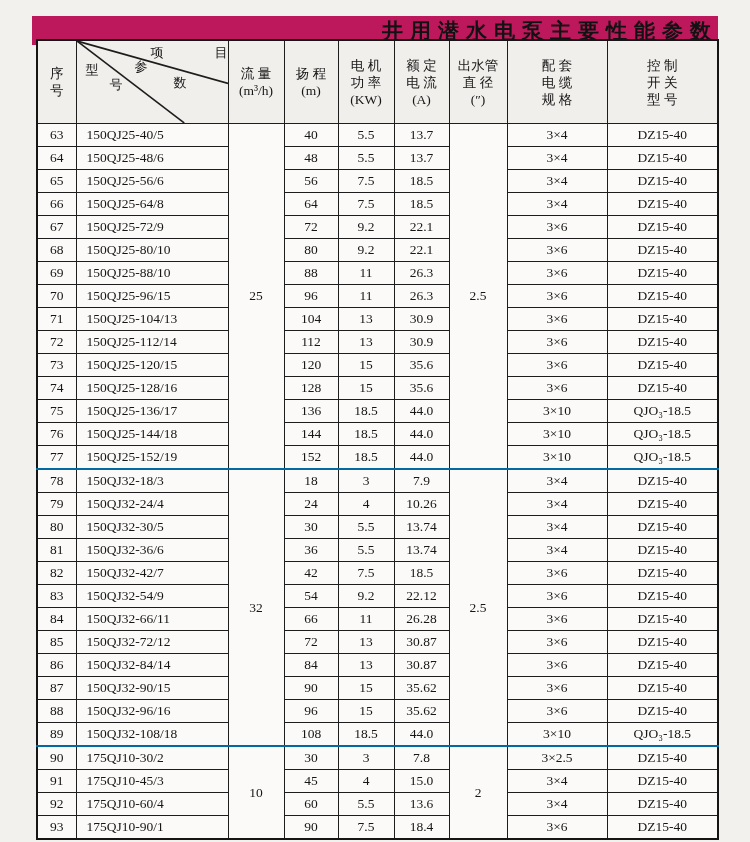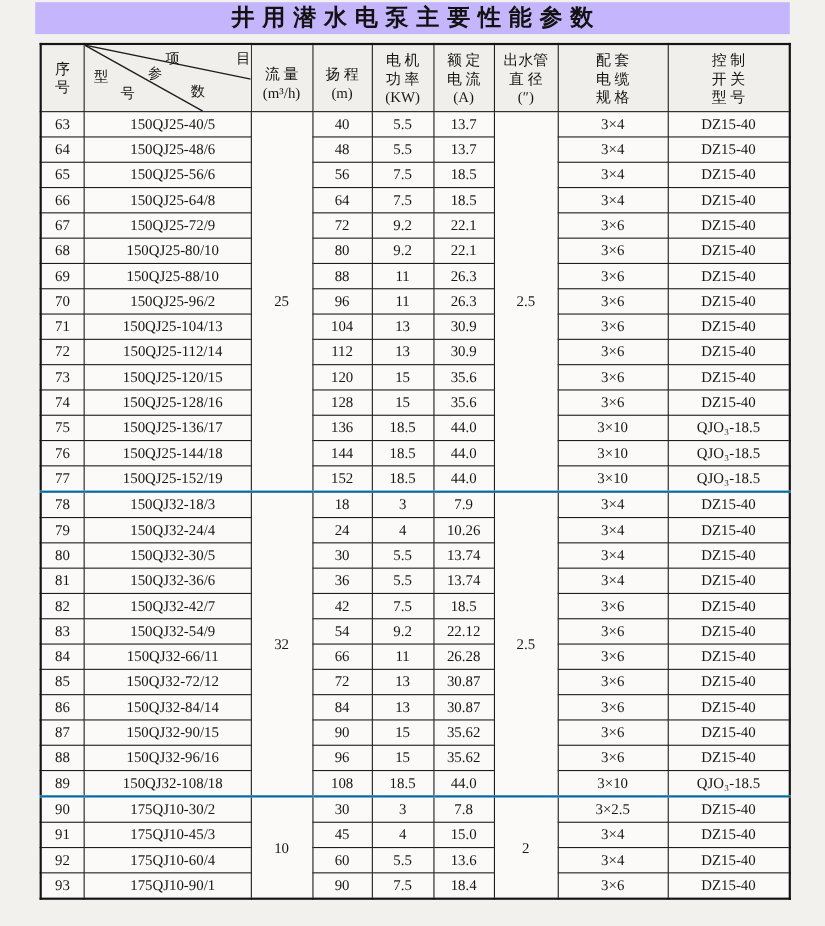--- a/index.html
+++ b/index.html
@@ -6,23 +6,23 @@
   body{
     width:750px;height:842px;
     background:#f3f1ee;
     font-family:"Liberation Serif","DejaVu Serif",serif;
     color:#161616;
     overflow:hidden;
   }
   .page{position:relative;width:750px;height:842px;}
 
   .title-band{
-    position:absolute;left:32px;top:2px;width:686px;height:29px;
-    background:#c4b5fd;
-    text-align:center;line-height:29px;
+    position:absolute;left:32px;top:16px;width:686px;height:29px;
+    background:#be185d;
+    text-align:right;line-height:29px;
     font-family:"Liberation Sans","DejaVu Sans",sans-serif;
     font-weight:bold;font-size:21px;letter-spacing:7px;text-indent:7px;
     color:#121212;
   }
 
   table.spec{
     position:absolute;left:36px;top:39px;
     width:681px;
     border-collapse:collapse;table-layout:fixed;
     background:#fbfaf8;
@@ -40,30 +40,30 @@
     background:#f1efec;
     vertical-align:middle;
   }
   .spec tbody td{
     height:22px;
     text-align:center;
     vertical-align:middle;
     white-space:nowrap;
   }
   .spec tbody td.model{
-    text-align:center;
+    text-align:left;
     padding-left:10px;
   }
   .spec tbody tr.group-start td{
     border-top:2px solid #0369a1;
   }
 
   .hstack{display:flex;flex-direction:column;align-items:center;justify-content:center;height:100%;}
   .hstack span{line-height:17px;}
-  .hstack.spread{justify-content:flex-end;padding:8px 0;box-sizing:border-box;}
+  .hstack.spread{justify-content:flex-start;padding:24px 0;box-sizing:border-box;}
 
   th.diag{position:relative;padding:0;}
   th.diag svg{position:absolute;left:0;top:0;width:100%;height:100%;}
   th.diag .dlab{position:absolute;font-size:13px;line-height:13px;white-space:nowrap;}
   .lab-items{left:74px;top:5px;letter-spacing:24px;}
   .lab-param-a{left:58px;top:19px;}
   .lab-param-b{left:97px;top:35px;}
   .lab-model-a{left:9px;top:22px;}
   .lab-model-b{left:33px;top:37px;}
 </style>
@@ -215,21 +215,21 @@
           <td>69</td>
           <td class="model">150QJ25-88/10</td>
           <td>88</td>
           <td>11</td>
           <td>26.3</td>
           <td>3×6</td>
           <td>DZ15-40</td>
         </tr>
         <tr>
           <td>70</td>
-          <td class="model">150QJ25-96/2</td>
+          <td class="model">150QJ25-96/15</td>
           <td>96</td>
           <td>11</td>
           <td>26.3</td>
           <td>3×6</td>
           <td>DZ15-40</td>
         </tr>
         <tr>
           <td>71</td>
           <td class="model">150QJ25-104/13</td>
           <td>104</td>

